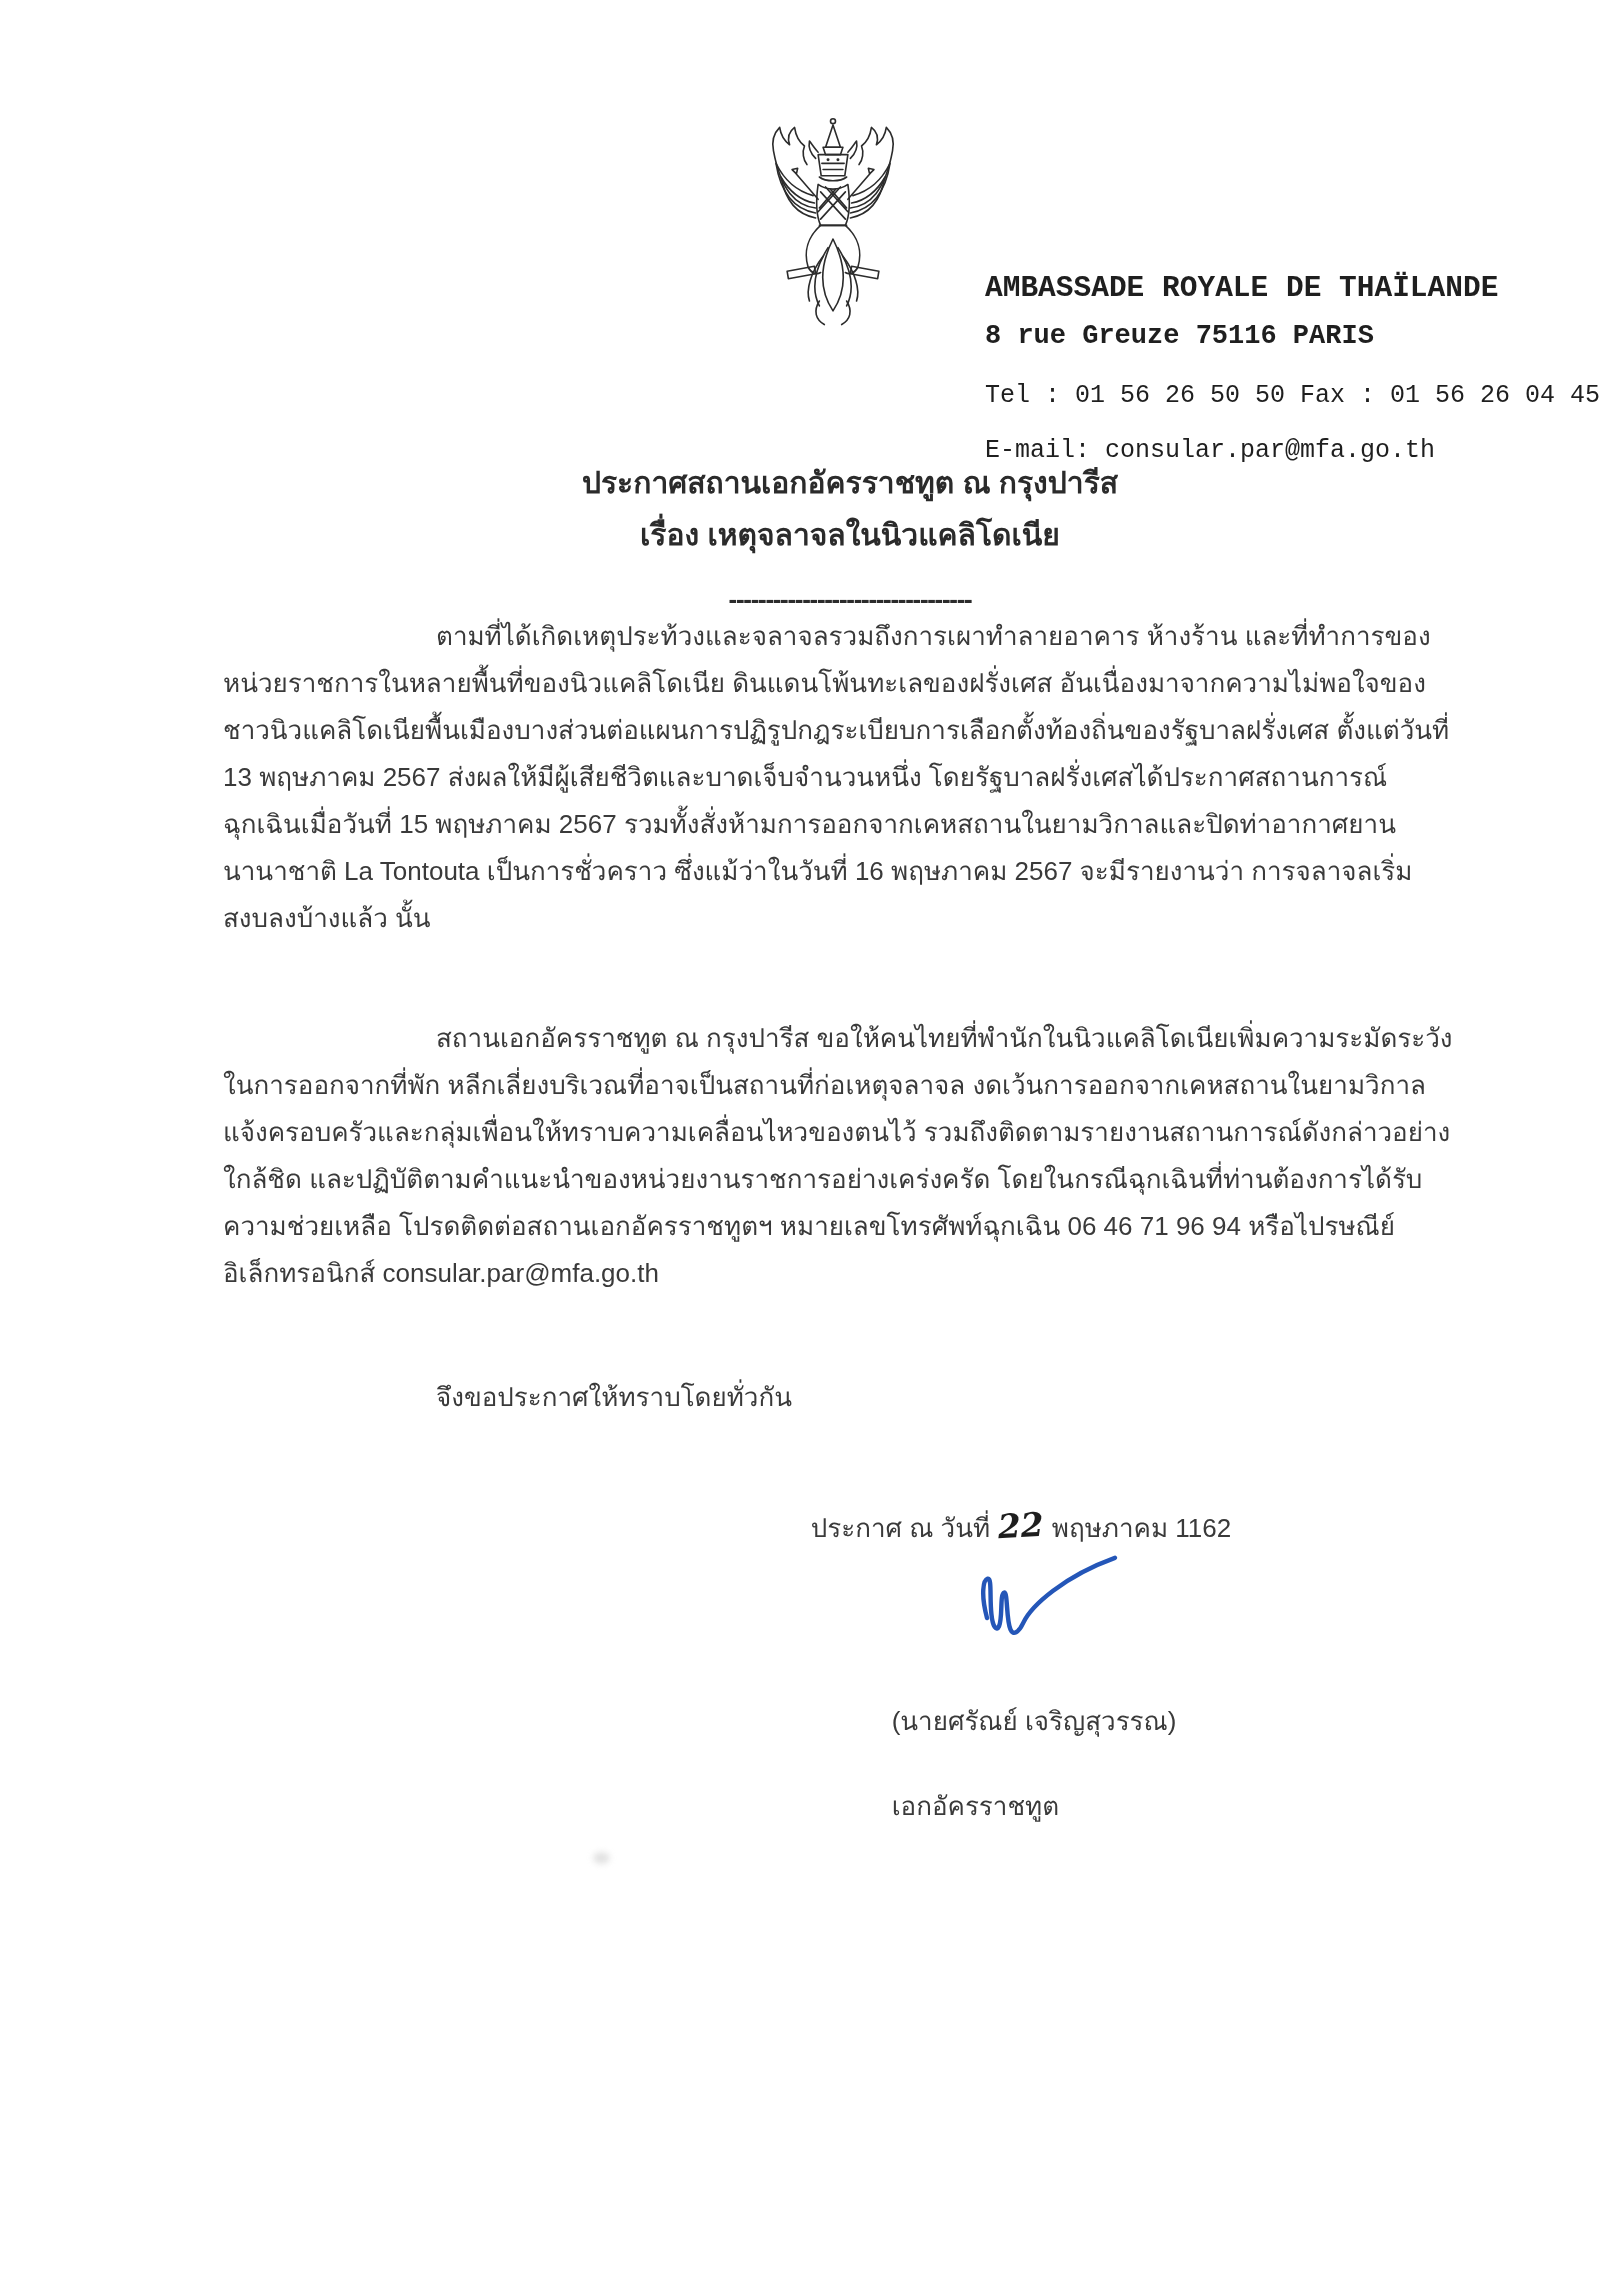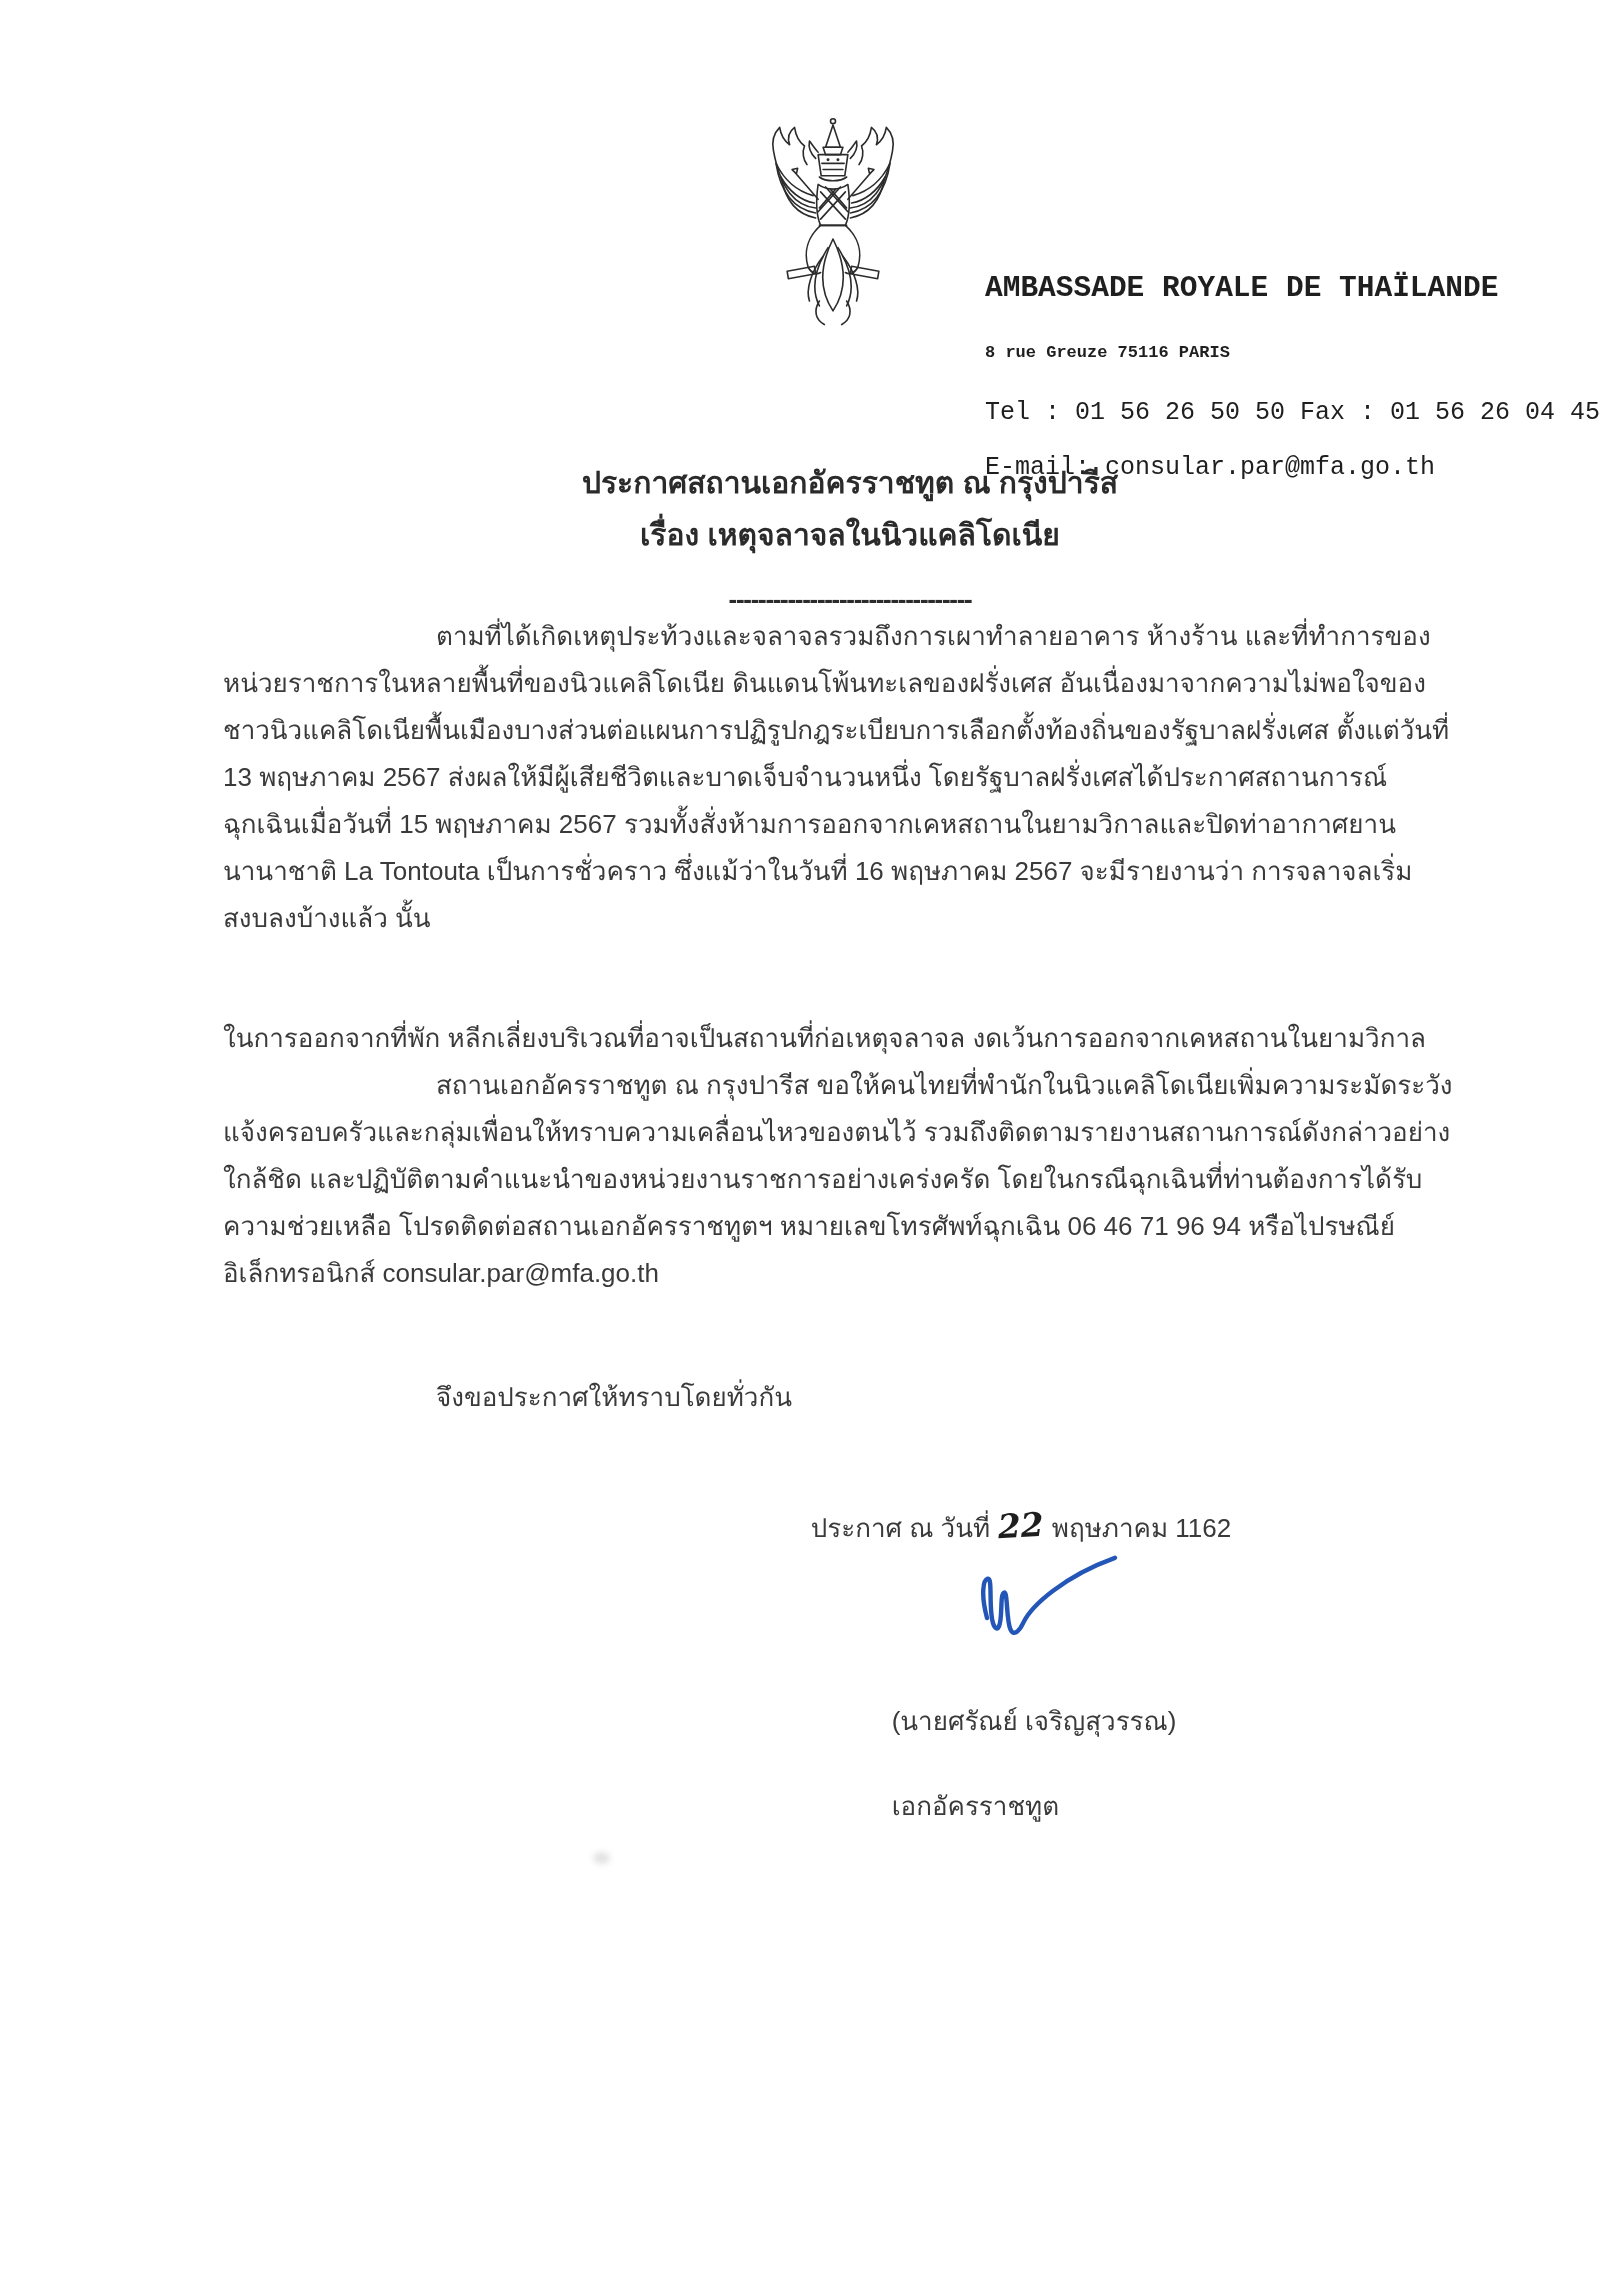--- a/index.html
+++ b/index.html
@@ -17,21 +17,21 @@
     left: 731px; top: 115px; width: 204px; height: 217px;
   }
   .letterhead-text {
     left: 985px; top: 272px; width: 517px;
     text-align: left;
     font-family: Liberation Mono, monospace;
     color: #1f1f1f;
     white-space: nowrap;
   }
   .lh-org    { font-size: 29.5px; font-weight: 700; line-height: 33px; letter-spacing: 0px; }
-  .lh-addr   { font-size: 17px; font-weight: 700; line-height: 30px; margin-top: 33px; }
+  .lh-addr   { font-size: 27px; font-weight: 700; line-height: 30px; margin-top: 16px; }
   .lh-tel    { font-size: 25px; line-height: 29px; margin-top: 30px; }
   .lh-email  { font-size: 25px; line-height: 29px; margin-top: 25.5px; }
 
   
   .title-block {
     left: 850px; top: 457px;
     transform: translateX(-50%);
     text-align: center;
     white-space: nowrap;
   }
@@ -150,22 +150,22 @@
   <div>
     <div class="line indent">ตามที่ได้เกิดเหตุประท้วงและจลาจลรวมถึงการเผาทำลายอาคาร ห้างร้าน และที่ทำการของ</div>
     <div class="line">หน่วยราชการในหลายพื้นที่ของนิวแคลิโดเนีย ดินแดนโพ้นทะเลของฝรั่งเศส อันเนื่องมาจากความไม่พอใจของ</div>
     <div class="line">ชาวนิวแคลิโดเนียพื้นเมืองบางส่วนต่อแผนการปฏิรูปกฎระเบียบการเลือกตั้งท้องถิ่นของรัฐบาลฝรั่งเศส ตั้งแต่วันที่</div>
     <div class="line">13 พฤษภาคม 2567 ส่งผลให้มีผู้เสียชีวิตและบาดเจ็บจำนวนหนึ่ง โดยรัฐบาลฝรั่งเศสได้ประกาศสถานการณ์</div>
     <div class="line">ฉุกเฉินเมื่อวันที่ 15 พฤษภาคม 2567 รวมทั้งสั่งห้ามการออกจากเคหสถานในยามวิกาลและปิดท่าอากาศยาน</div>
     <div class="line">นานาชาติ La Tontouta เป็นการชั่วคราว ซึ่งแม้ว่าในวันที่ 16 พฤษภาคม 2567 จะมีรายงานว่า การจลาจลเริ่ม</div>
     <div class="line">สงบลงบ้างแล้ว นั้น</div>
   </div>
   <div class="para-2">
+    <div class="line indent">สถานเอกอัครราชทูต ณ กรุงปารีส ขอให้คนไทยที่พำนักในนิวแคลิโดเนียเพิ่มความระมัดระวัง</div>
     <div class="line">ในการออกจากที่พัก หลีกเลี่ยงบริเวณที่อาจเป็นสถานที่ก่อเหตุจลาจล งดเว้นการออกจากเคหสถานในยามวิกาล</div>
-    <div class="line indent">สถานเอกอัครราชทูต ณ กรุงปารีส ขอให้คนไทยที่พำนักในนิวแคลิโดเนียเพิ่มความระมัดระวัง</div>
     <div class="line">แจ้งครอบครัวและกลุ่มเพื่อนให้ทราบความเคลื่อนไหวของตนไว้ รวมถึงติดตามรายงานสถานการณ์ดังกล่าวอย่าง</div>
     <div class="line">ใกล้ชิด และปฏิบัติตามคำแนะนำของหน่วยงานราชการอย่างเคร่งครัด โดยในกรณีฉุกเฉินที่ท่านต้องการได้รับ</div>
     <div class="line">ความช่วยเหลือ โปรดติดต่อสถานเอกอัครราชทูตฯ หมายเลขโทรศัพท์ฉุกเฉิน 06 46 71 96 94 หรือไปรษณีย์</div>
     <div class="line">อิเล็กทรอนิกส์ consular.par@mfa.go.th</div>
   </div>
   <div class="line indent closing-line">จึงขอประกาศให้ทราบโดยทั่วกัน</div>
 </div>
 
 <div class="abs promulgation">
   <span>ประกาศ ณ วันที่</span><span class="handwritten-day">22</span><span>พฤษภาคม 1162</span>

